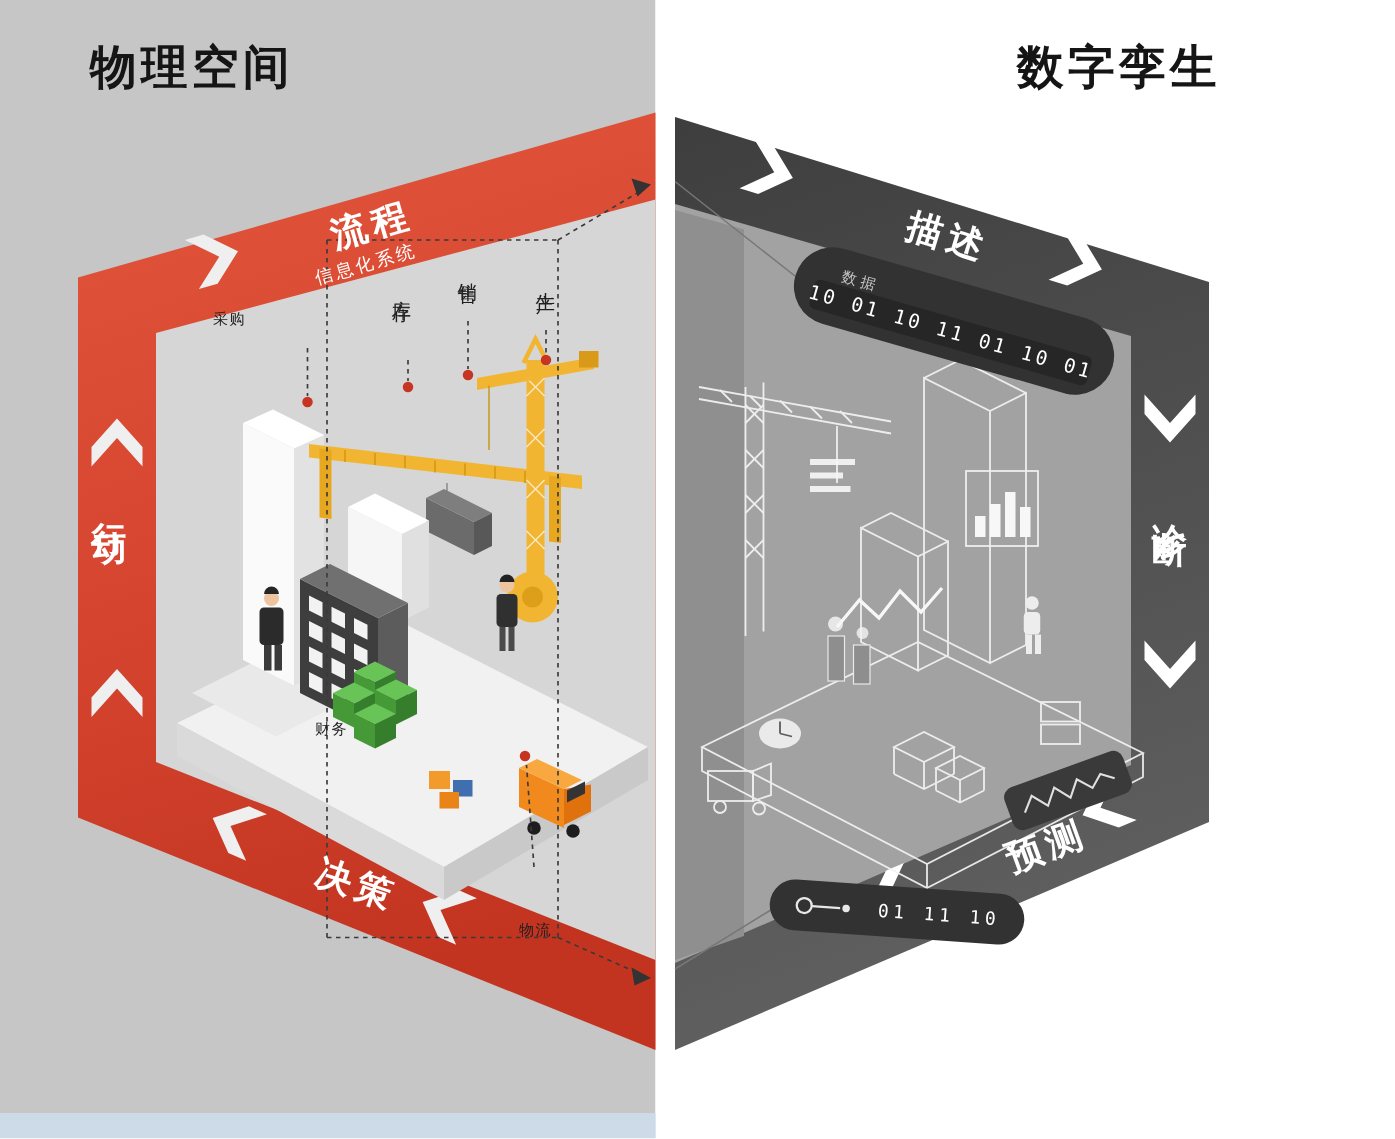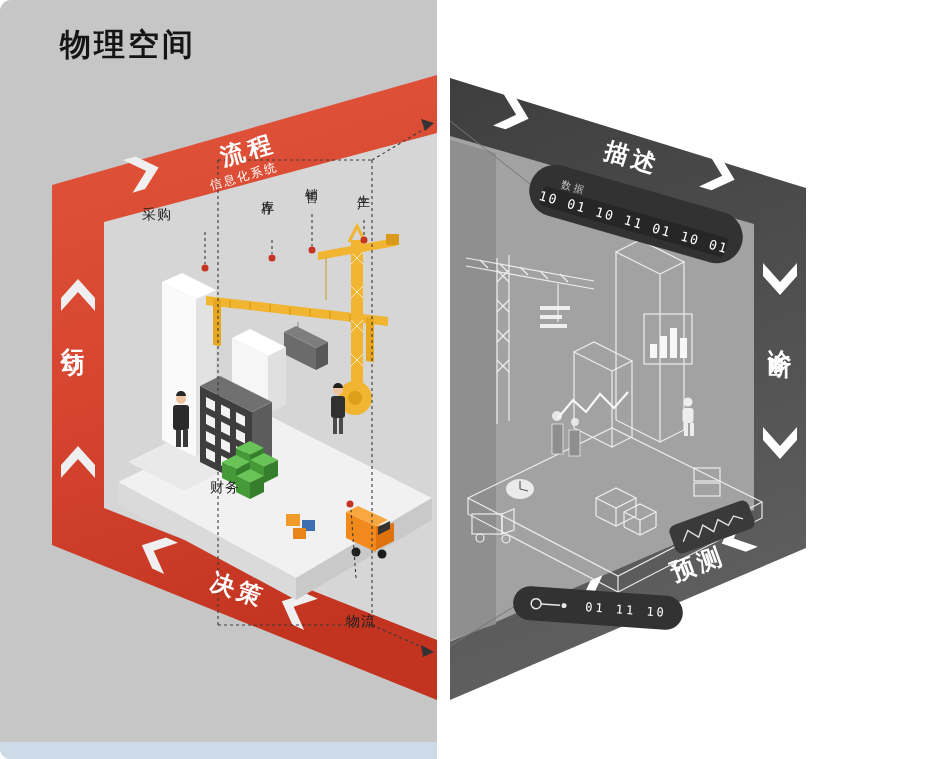--- a/index.html
+++ b/index.html
@@ -1,25 +1,25 @@
 <!DOCTYPE html>
 <html><head>
 <meta charset="utf-8">
 <style>
   * { margin:0; padding:0; box-sizing:border-box; }
   body { font-family:"Liberation Sans","DejaVu Sans",sans-serif; background:#ffffff; }
-  #stage { position:relative; width:930px; height:759px; overflow:hidden; background:#ffffff;border-radius:11px; }
+  #stage { position:relative; width:930px; height:759px; overflow:hidden; background:#ffffff; }
   #stage svg { position:absolute; left:0; top:0; }
   .label { position:absolute; transform-origin:center; }
   .title { font-size:31px; font-weight:bold; color:#151515; letter-spacing:3px; white-space:nowrap; }
   .edge { color:#ffffff; font-weight:bold; font-size:24px; letter-spacing:4px; text-align:center; white-space:nowrap; }
   .vtext { writing-mode:vertical-rl; text-orientation:upright; }
   .edge-v { color:#ffffff; font-weight:bold; font-size:23px; letter-spacing:6px; }
   .sys { color:#ffffff; font-size:12px; letter-spacing:2px; text-align:center; white-space:nowrap; }
-  .ann { font-size:14px; color:#1f1f1f; letter-spacing:1px; white-space:nowrap; }
+  .ann { font-size:10px; color:#1f1f1f; letter-spacing:1px; white-space:nowrap; }
   .ann-v { font-size:13px; color:#1f1f1f; letter-spacing:2px; }
   .mono { font-family:"DejaVu Sans Mono","Liberation Mono",monospace; }
   .capsule-top { left:526px; top:188px; width:220px; height:52px; transform:rotate(16deg);
                  display:flex; flex-direction:column; justify-content:center; gap:2px; }
   .cap-label { font-size:10px; color:#c4c4c4; letter-spacing:3px; padding-left:30px; }
   .cap-bits { font-size:13px; color:#ffffff; letter-spacing:2px; text-align:center; }
   .capsule-bottom { left:513px; top:591px; width:170px; height:34px; transform:rotate(4deg);
                     line-height:34px; text-align:right; padding-right:16px; font-size:12px;
                     color:#ffffff; letter-spacing:3px; }
 </style>
@@ -304,20 +304,21 @@
   </g>
   <g transform="translate(598,608) rotate(4)">
     <rect x="-85" y="-17" width="170" height="34" rx="17" fill="#323232"></rect>
     <circle cx="-62" cy="0" r="5" fill="none" stroke="#e8e8e8" stroke-width="1.5"></circle>
     <line x1="-57" y1="0" x2="-38" y2="0" stroke="#e8e8e8" stroke-width="1.5"></line>
     <circle cx="-34" cy="0" r="2.5" fill="#e8e8e8"></circle>
   </g>
 </svg>
 
 <div class="label title" style="left:60px; top:24px;">物理空间</div>
+<div class="label title" style="left:678px; top:24px;">数字孪生</div>
 
 <div class="label edge" style="left:203px; top:134px; width:90px; transform:rotate(-16deg);">流程</div>
 <div class="label sys" style="left:182px; top:168px; width:124px; transform:rotate(-16deg);">信息化系统</div>
 <div class="label vtext edge-v" style="left:58px; top:330px;">行动</div>
 <div class="label edge" style="left:193px; top:574px; width:90px; transform:rotate(19deg);">决策</div>
 
 <div class="label edge" style="left:587px; top:142px; width:90px; transform:rotate(17deg);">描述</div>
 <div class="label vtext edge-v" style="left:765px; top:330px;">诊断</div>
 <div class="label edge" style="left:653px; top:548px; width:90px; transform:rotate(-20deg);">预测</div>
 

